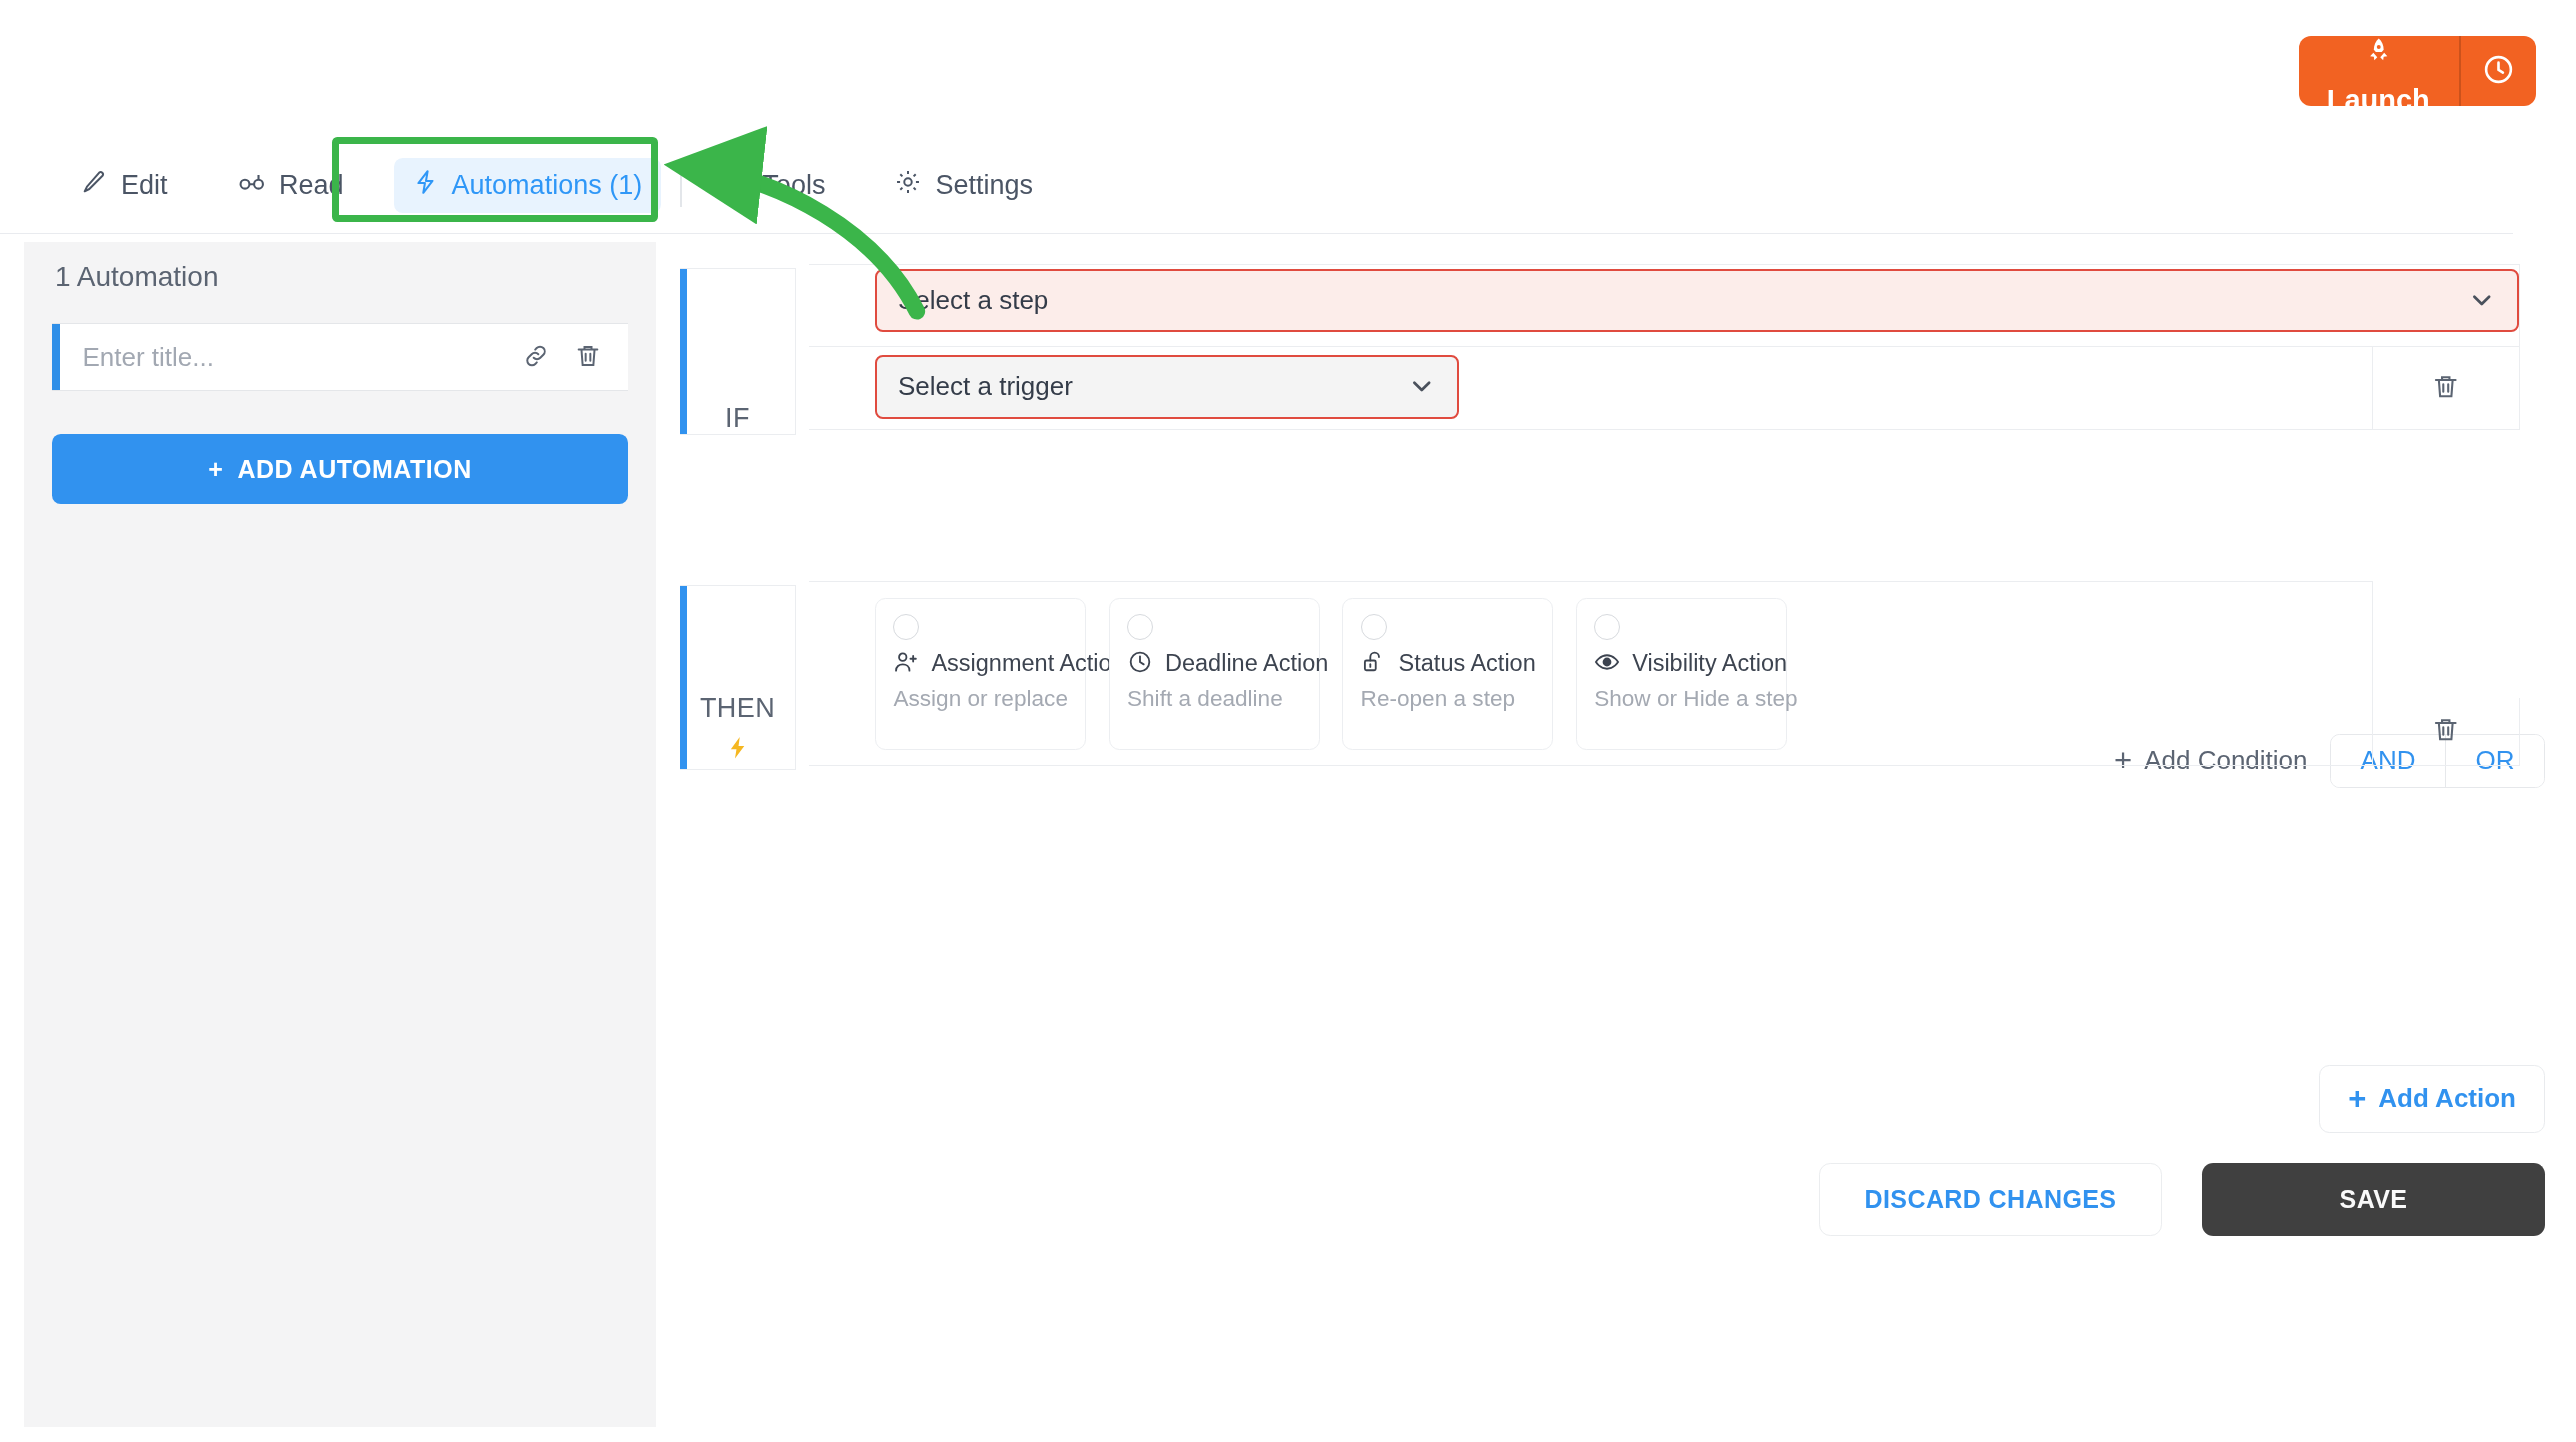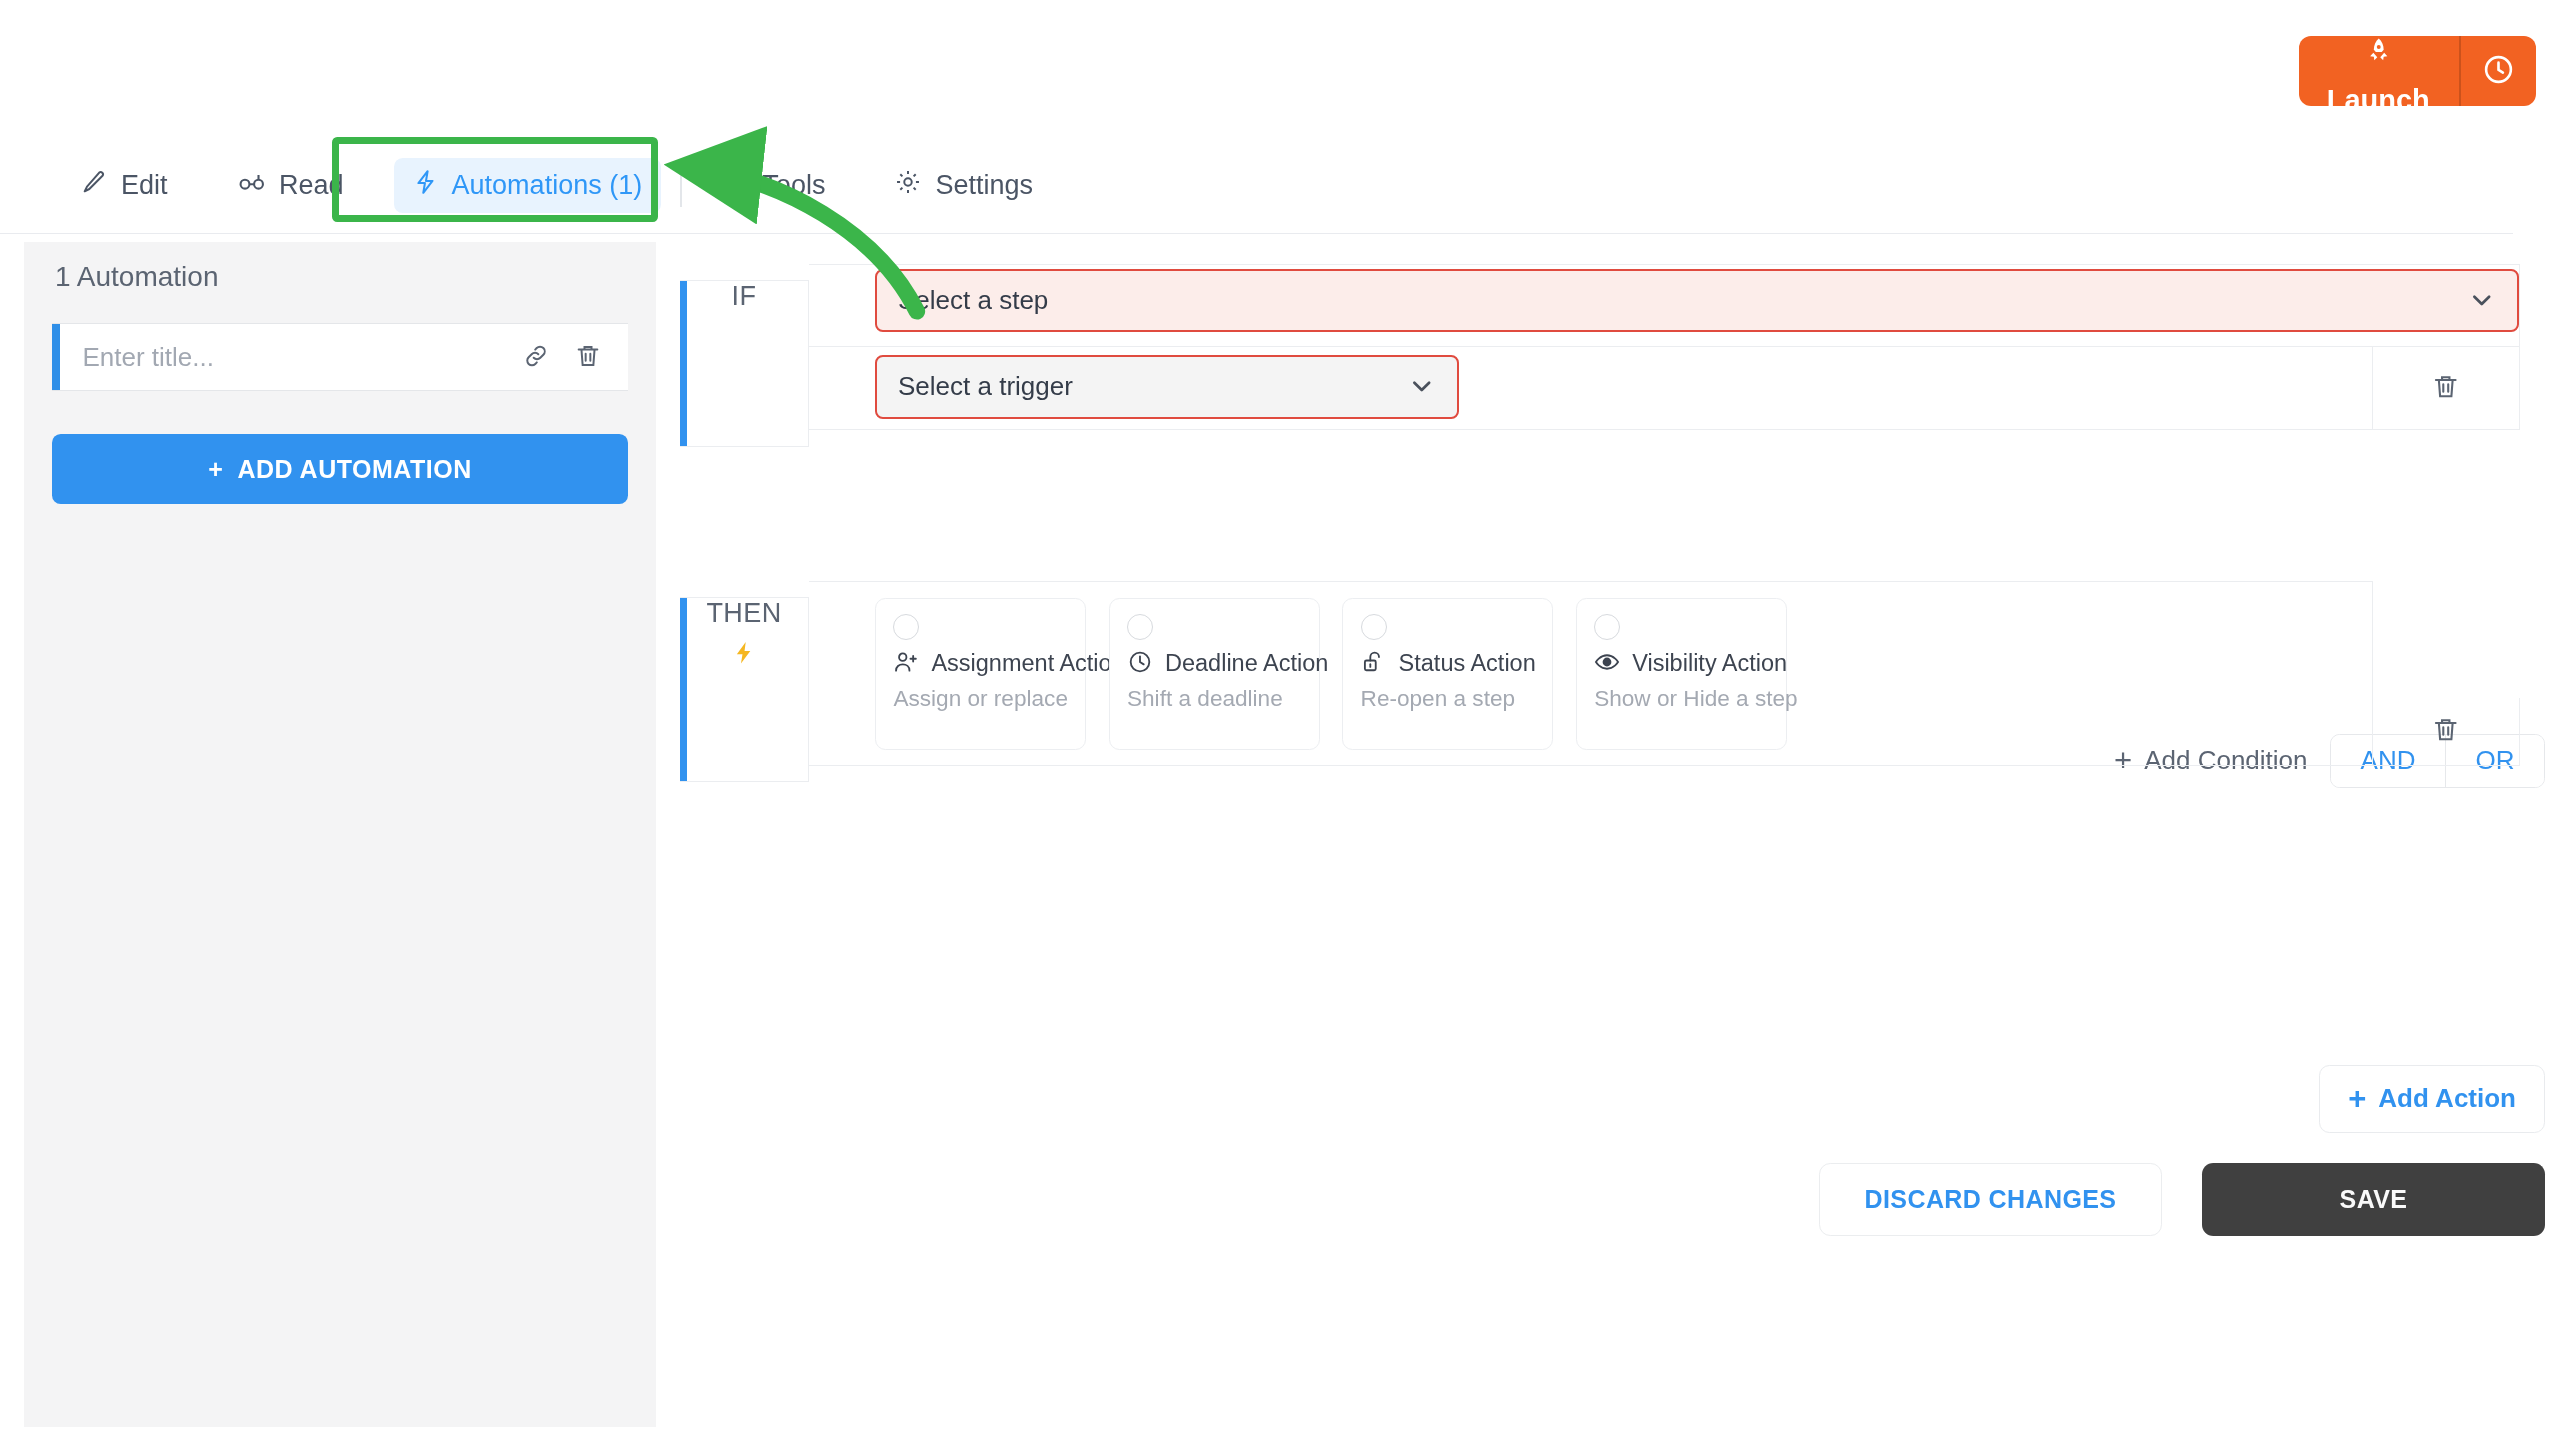--- a/index.html
+++ b/index.html
@@ -99,23 +99,23 @@
     color: #fff; font-size: 25px; font-weight: 600; letter-spacing: 0.5px;
     font-family: "Liberation Sans", sans-serif;
   }
 
   
   .main { position: absolute; left: 656px; top: 235px; width: 1920px; height: 1208px; background: #fff; }
 
   
   .if-block { position: absolute; left: 24px; top: 29px; width: 1840px; }
   .label-cell {
-    position: absolute; left: 0; top: 16px; width: 129px;
+    position: absolute; left: 0; top: 4px; width: 116px;
     background: #fff; border: 0.9px solid #ebedf0; border-left: none;
-    display: flex; flex-direction: column; align-items: center; justify-content: flex-start;
+    display: flex; flex-direction: column; align-items: center; justify-content: flex-end;
   }
   .label-bar { position: absolute; left: 0; top: 0; width: 7px; height: 100%; background: #3192ef; }
   .label-text { font-size: 27px; color: #5b6472; letter-spacing: 0.4px; }
   .bolt { font-size: 29px; margin-top: 8.7px; }
 
   .if-cell {
     position: absolute; left: 129px; top: 0; right: 0; height: 83px;
     border: 0.9px solid #ebedf0; border-left: none;
   }
   .select-step {

